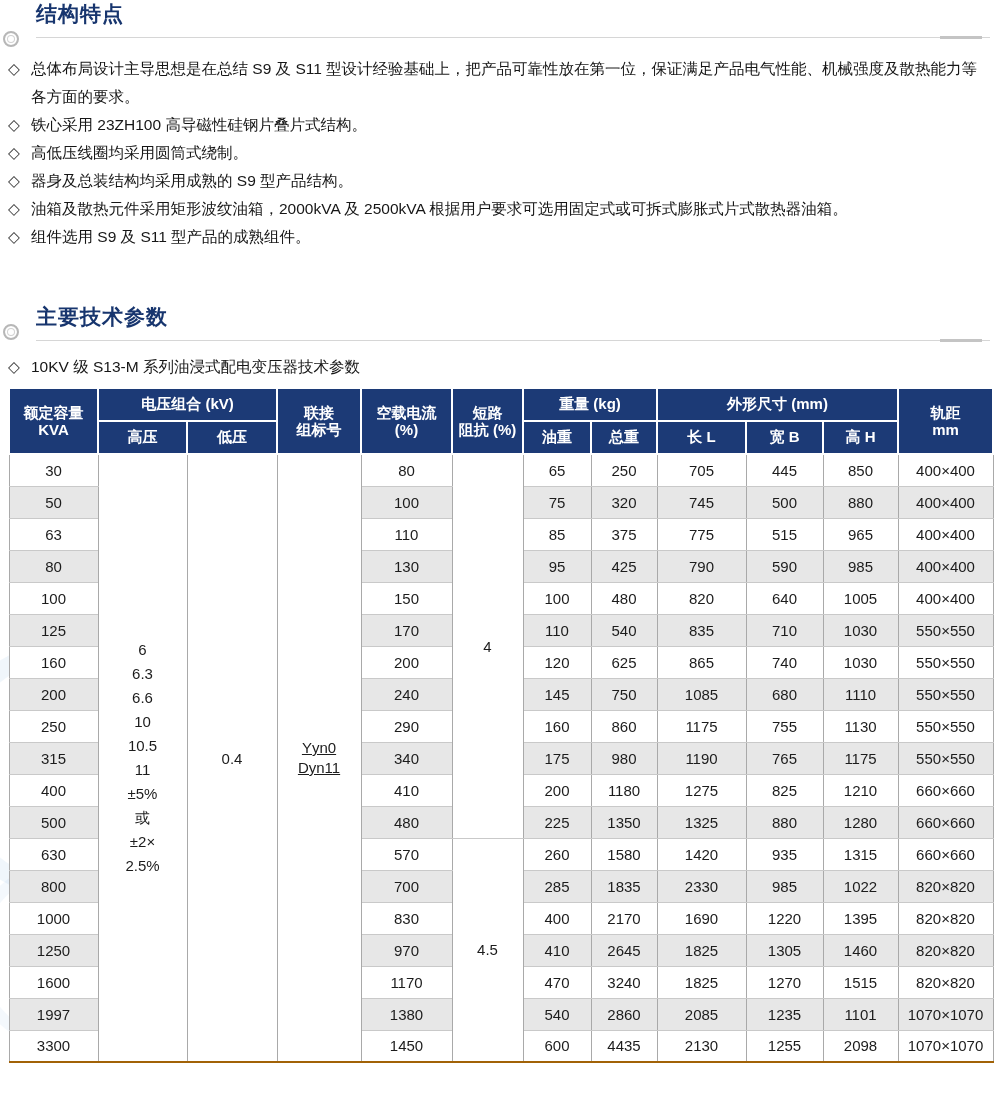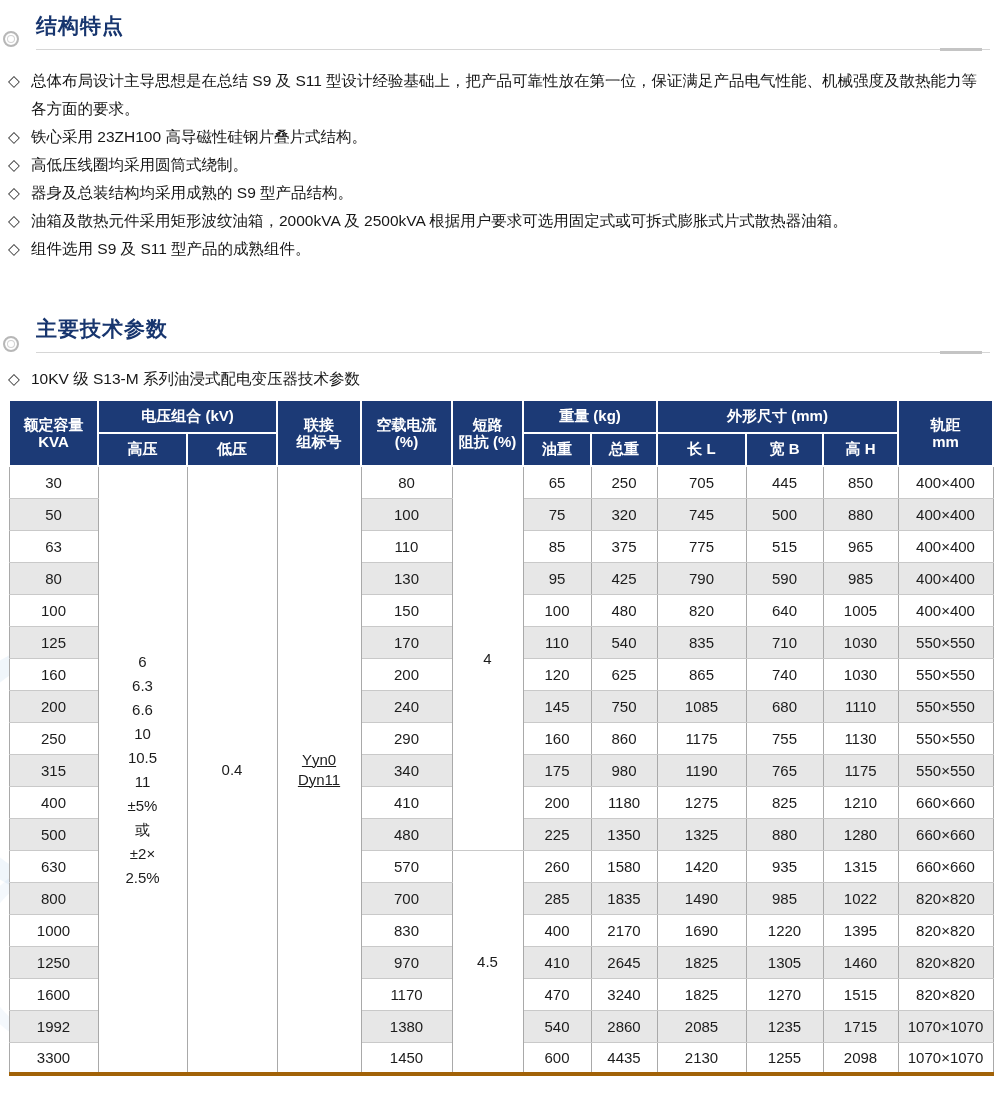--- a/index.html
+++ b/index.html
@@ -25,36 +25,36 @@
 
   .section-head{position:relative;padding:0 10px 0 36px;}
   .section-title{margin:0;font-size:21px;font-weight:bold;color:var(--heading);letter-spacing:1px;}
   .rule{position:relative;height:1px;background:#d6d6d6;margin-top:9px;}
   .rule .dash{position:absolute;right:8px;top:-1px;width:42px;height:3px;background:#c4c4c4;}
   .ring{
     position:absolute;left:3px;width:16px;height:16px;border-radius:50%;
     border:2px solid #b7b7b7;background:#fff;
     box-shadow:inset 0 0 0 2px #fff, inset 0 0 0 3px #d2d2d2;
   }
-  .sec1{padding-top:12px;}
+  .sec1{}
   .sec1 .ring{top:31px;}
   .sec2{margin-top:52px;}
   .sec2 .ring{top:21px;}
 
   .feature-list{list-style:none;margin:17px 10px 0 8px;padding:0;font-size:15.5px;}
   .feature-list li{display:flex;line-height:28px;}
   .feature-list .diamond{flex:none;width:23px;color:#3c3c3c;}
   .feature-list .ftext{flex:1;}
 
   .subtitle{display:flex;margin:15px 10px 0 8px;font-size:15.5px;line-height:22px;}
   .subtitle .diamond{flex:none;width:23px;color:#3c3c3c;}
 
   table.spec{
     border-collapse:collapse;table-layout:fixed;width:984px;margin:9px 0 0 8px;
-    border-bottom:4px solid #a16207;
+    border-bottom:2px solid #a16207;
   }
   table.spec thead th{
     background:var(--header-bg);color:#fff;font-size:15px;font-weight:bold;
     border:2px solid #fff;padding:0;height:33px;text-align:center;vertical-align:middle;
   }
   table.spec thead th div{line-height:17px;}
   table.spec tbody td{
     border-left:1px solid var(--border-v);border-right:1px solid var(--border-v);
     border-top:1px solid var(--border-h);border-bottom:1px solid var(--border-h);
     height:32px;padding:0 2px;text-align:center;vertical-align:middle;
@@ -322,21 +322,21 @@
           <td class="dcell">1420</td>
           <td class="dcell">935</td>
           <td class="dcell">1315</td>
           <td class="dcell">660×660</td>
         </tr>
         <tr>
           <td class="dcell">800</td>
           <td class="dcell">700</td>
           <td class="dcell">285</td>
           <td class="dcell">1835</td>
-          <td class="dcell">1490</td>
+          <td class="dcell">2330</td>
           <td class="dcell">985</td>
           <td class="dcell">1022</td>
           <td class="dcell">820×820</td>
         </tr>
         <tr>
           <td class="dcell">1000</td>
           <td class="dcell">830</td>
           <td class="dcell">400</td>
           <td class="dcell">2170</td>
           <td class="dcell">1690</td>
@@ -358,27 +358,27 @@
           <td class="dcell">1600</td>
           <td class="dcell">1170</td>
           <td class="dcell">470</td>
           <td class="dcell">3240</td>
           <td class="dcell">1825</td>
           <td class="dcell">1270</td>
           <td class="dcell">1515</td>
           <td class="dcell">820×820</td>
         </tr>
         <tr>
-          <td class="dcell">1992</td>
+          <td class="dcell">1997</td>
           <td class="dcell">1380</td>
           <td class="dcell">540</td>
           <td class="dcell">2860</td>
           <td class="dcell">2085</td>
           <td class="dcell">1235</td>
-          <td class="dcell">1715</td>
+          <td class="dcell">1101</td>
           <td class="dcell">1070×1070</td>
         </tr>
         <tr>
           <td class="dcell">3300</td>
           <td class="dcell">1450</td>
           <td class="dcell">600</td>
           <td class="dcell">4435</td>
           <td class="dcell">2130</td>
           <td class="dcell">1255</td>
           <td class="dcell">2098</td>

